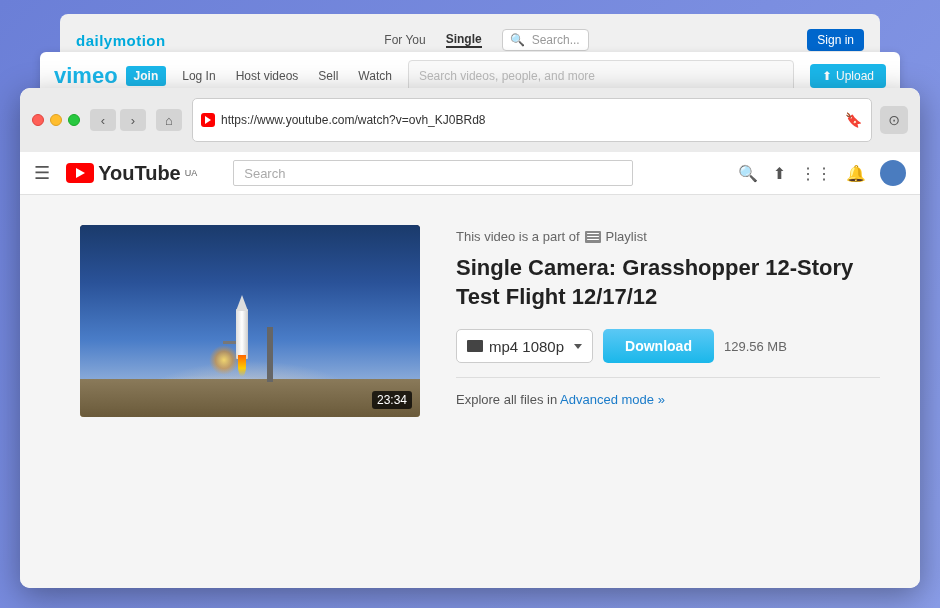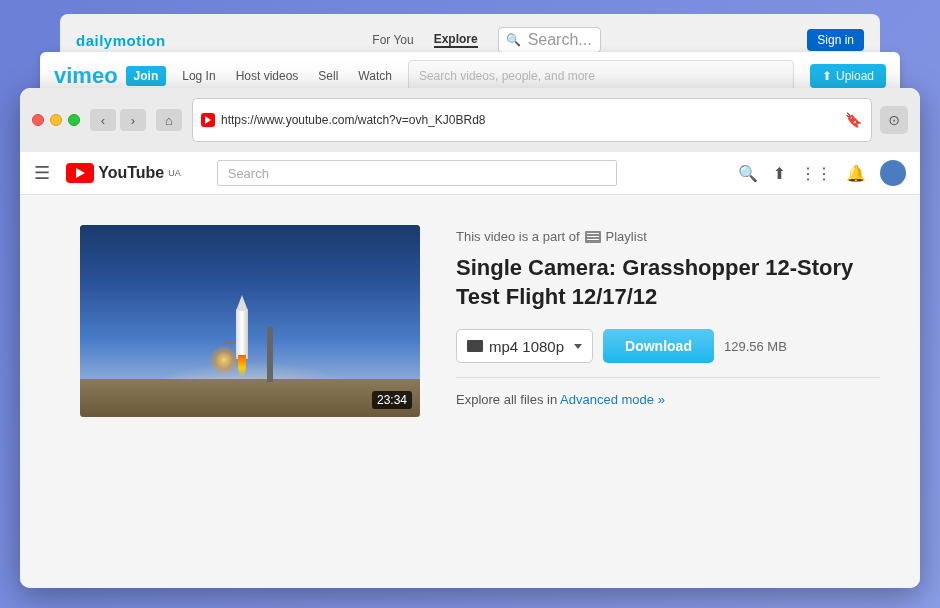--- a/index.html
+++ b/index.html
@@ -286,21 +286,21 @@
       align-items: center;
       justify-content: center;
     }
     .yt-logo-red::after {
       content: '';
       border-left: 9px solid white;
       border-top: 5px solid transparent;
       border-bottom: 5px solid transparent;
     }
     .yt-logo-text {
-      font-size: 16px;
+      font-size: 20px;
       font-weight: bold;
       color: #282828;
     }
     .yt-logo-country {
       font-size: 9px;
       color: #666;
       vertical-align: super;
     }
     .yt-search-bar {
       flex: 1;
@@ -507,24 +507,24 @@
       text-decoration: none;
     }
   </style>
 </head>
 <body>
 
 <div class="bg-tab-dailymotion">
   <span class="dm-logo">dailymotion</span>
   <div class="dm-nav">
     <span>For You</span>
-    <span class="explore">Explore</span>
+    <span class="explore">Single</span>
     <div class="dm-search">
       <span>🔍</span>
-      <span style="font-size:16px;color:#999;">Search...</span>
+      <span style="font-size:12px;color:#999;">Search...</span>
     </div>
   </div>
   <div class="dm-signin">Sign in</div>
 </div>
 
 <div class="bg-tab-vimeo">
   <div class="vimeo-logo">
     <span class="vimeo-logo-icon">vimeo</span>
     <span class="vimeo-join-btn">Join</span>
   </div>

